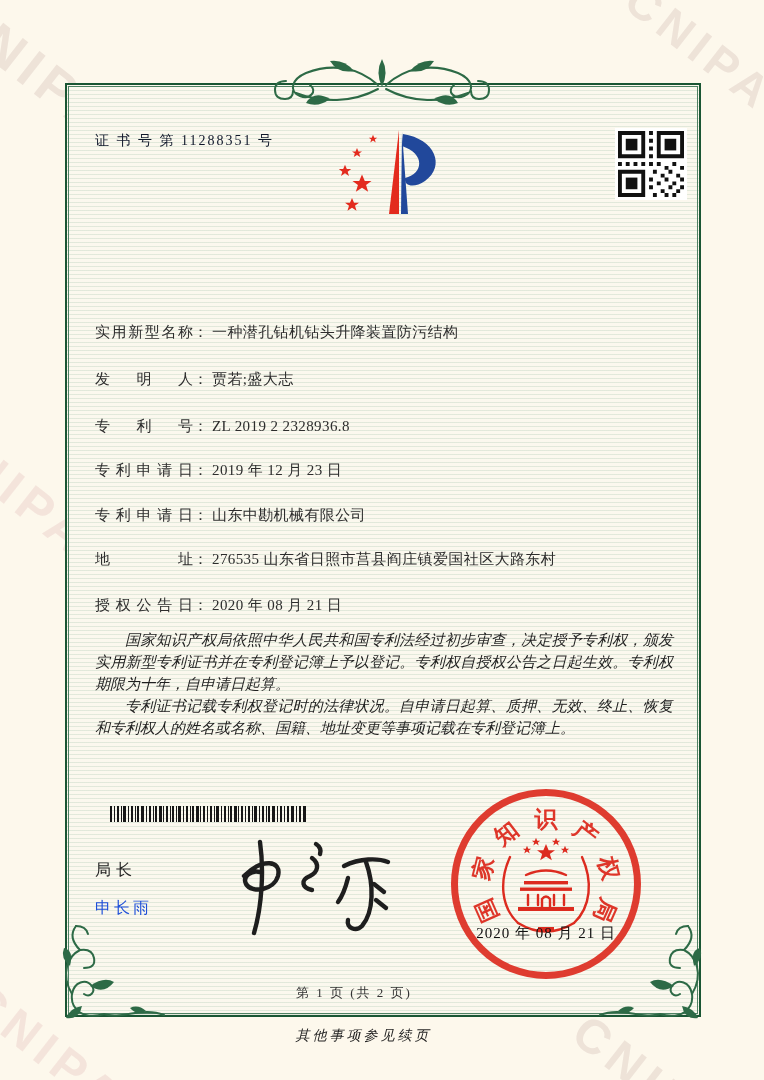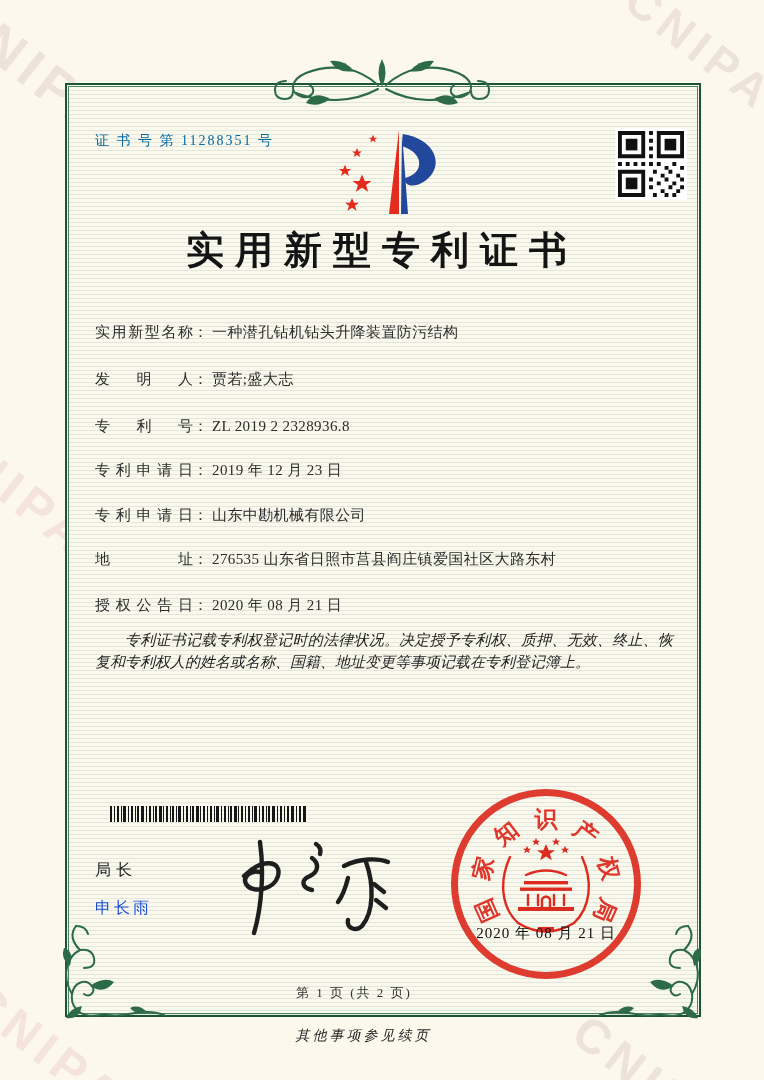--- a/index.html
+++ b/index.html
@@ -24,21 +24,21 @@
     background:
       repeating-linear-gradient(0deg, rgba(152,189,163,.26) 0 1px, rgba(255,255,255,0) 1px 4px),
       #fbf8ee;
   }
   .frame::after{content:"";position:absolute;inset:1px;border:1px solid #4f8264;pointer-events:none;}
   
   .orn-top{position:absolute;left:268px;top:54px;width:228px;height:62px;}
   .orn-bl{position:absolute;left:46px;top:920px;width:120px;height:120px;}
   .orn-br{position:absolute;left:598px;top:920px;width:120px;height:120px;transform:scaleX(-1);}
   
-  .cert-no{position:absolute;left:95px;top:132px;font-size:14px;letter-spacing:2px;color:#0369a1;}
+  .cert-no{position:absolute;left:95px;top:132px;font-size:14px;letter-spacing:2px;color:#0f172a;}
   .logo{position:absolute;left:327px;top:126px;width:120px;height:92px;}
   .qr{position:absolute;left:615px;top:128px;width:72px;height:72px;background:#fff;padding:3px;box-sizing:border-box;}
   .title{
     position:absolute;left:0;top:225px;width:764px;text-align:center;
     font-size:38px;font-weight:700;letter-spacing:11px;color:#141414;
   }
   
   .field-row{position:absolute;left:95px;width:585px;font-size:15px;color:#2d2d2d;white-space:nowrap;}
   .field-label{display:inline-block;width:98px;text-align:justify;text-align-last:justify;vertical-align:baseline;}
   .field-colon{display:inline-block;margin-right:4px;}
@@ -156,21 +156,20 @@
       <path d="M32 0h4v4h-4z M32 8h4v4h-4z M32 16h4v4h-4z M32 24h4v4h-4z
                M0 32h4v4H0z M8 32h4v4H8z M16 32h4v4h-4z M24 32h4v4h-4z M32 32h4v4h-4z
                M40 32h4v4h-4z M48 36h4v4h-4z M56 32h4v4h-4z M64 36h4v4h-4z
                M36 40h4v4h-4z M44 44h4v4h-4z M52 40h4v4h-4z M60 44h4v4h-4z
                M32 48h4v4h-4z M40 52h4v4h-4z M48 48h4v4h-4z M56 52h4v4h-4z M64 48h4v4h-4z
                M32 56h4v4h-4z M44 60h4v4h-4z M52 56h4v4h-4z M60 60h4v4h-4z M64 56h4v4h-4z
                M36 64h4v4h-4z M48 64h4v4h-4z M56 64h4v4h-4z"></path>
     </g>
   </svg>
 
-  <div class="title">实用新型专利证书</div>
 
   <div class="field-row" style="top:370px;">
     <span class="field-label">发明人</span><span class="field-colon">：</span><span class="field-value">贾若;盛大志</span>
   </div>
   <div class="field-row" style="top:323px;">
     <span class="field-label">实用新型名称</span><span class="field-colon">：</span><span class="field-value">一种潜孔钻机钻头升降装置防污结构</span>
   </div>
   <div class="field-row" style="top:417px;">
     <span class="field-label">专利号</span><span class="field-colon">：</span><span class="field-value">ZL 2019 2 2328936.8</span>
   </div>
@@ -181,21 +180,22 @@
     <span class="field-label">专利申请日</span><span class="field-colon">：</span><span class="field-value">山东中勘机械有限公司</span>
   </div>
   <div class="field-row" style="top:550px;">
     <span class="field-label">地址</span><span class="field-colon">：</span><span class="field-value">276535 山东省日照市莒县阎庄镇爱国社区大路东村</span>
   </div>
   <div class="field-row" style="top:596px;">
     <span class="field-label">授权公告日</span><span class="field-colon">：</span><span class="field-value">2020 年 08 月 21 日</span>
   </div>
 
   <div class="paras">
-    <p>专利证书记载专利权登记时的法律状况。决定授予专利权、质押、无效、终止、恢复和专利权人的姓名或名称、国籍、地址变更等事项记载在专利登记簿上。</p>
+    <p>国家知识产权局依照中华人民共和国专利法经过初步审查，决定授予专利权，颁发实用新型专利证书并在专利登记簿上予以登记。专利权自授权公告之日起生效。专利权期限为十年，自申请日起算。</p>
+    <p>专利证书记载专利权登记时的法律状况。自申请日起算、质押、无效、终止、恢复和专利权人的姓名或名称、国籍、地址变更等事项记载在专利登记簿上。</p>
   </div>
 
   <svg class="barcode" viewBox="0 0 196 16" preserveAspectRatio="none">
     <g fill="#161616">
       <path d="M0 0h2v16H0z M4 0h1v16H4z M7 0h2v16H7z M11 0h1v16h-1z M13 0h3v16h-3z M18 0h1v16h-1z M21 0h2v16h-2z M25 0h1v16h-1z M27 0h2v16h-2z M31 0h3v16h-3z M36 0h1v16h-1z M39 0h2v16h-2z M43 0h1v16h-1z M45 0h2v16h-2z M49 0h3v16h-3z M53 0h1v16h-1z M56 0h2v16h-2z M60 0h1v16h-1z M62 0h2v16h-2z M66 0h1v16h-1z M68 0h3v16h-3z M73 0h1v16h-1z M76 0h2v16h-2z M80 0h1v16h-1z M82 0h2v16h-2z M86 0h3v16h-3z M90 0h1v16h-1z M93 0h2v16h-2z M97 0h1v16h-1z M100 0h2v16h-2z M104 0h1v16h-1z M106 0h3v16h-3z M111 0h1v16h-1z M114 0h2v16h-2z M118 0h1v16h-1z M120 0h2v16h-2z M124 0h3v16h-3z M128 0h1v16h-1z M131 0h2v16h-2z M135 0h1v16h-1z M138 0h2v16h-2z M142 0h1v16h-1z M144 0h3v16h-3z M149 0h1v16h-1z M152 0h2v16h-2z M156 0h1v16h-1z M158 0h2v16h-2z M162 0h3v16h-3z M167 0h1v16h-1z M170 0h2v16h-2z M174 0h1v16h-1z M177 0h2v16h-2z M181 0h3v16h-3z M186 0h1v16h-1z M189 0h2v16h-2z M193 0h3v16h-3z"></path>
     </g>
   </svg>
 
   <div class="director-label">局长</div>
   <div class="director-name">申长雨</div>

